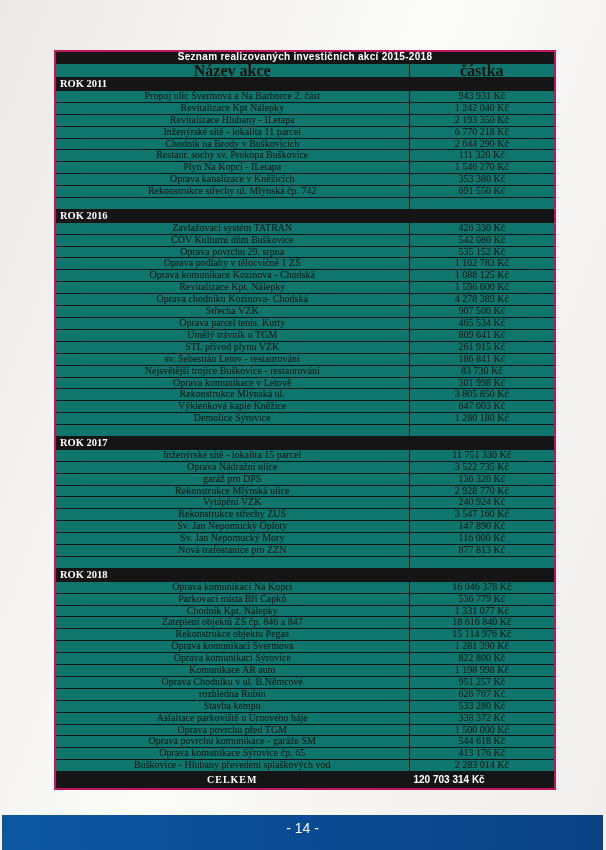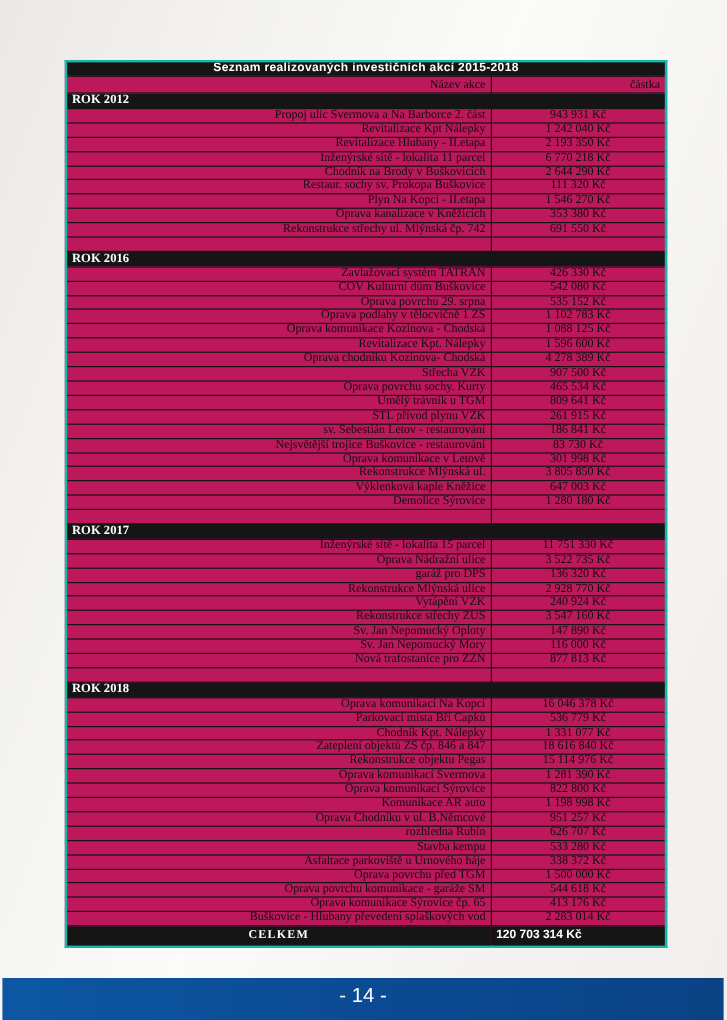--- a/index.html
+++ b/index.html
@@ -18,22 +18,22 @@
     width: 606px;
     height: 850px;
   }
   .doc-table {
     position: absolute;
     left: 54px;
     top: 50px;
     width: 500px;
     table-layout: fixed;
     border-collapse: collapse;
-    background: #be185d;
-    border: 2px solid #14b8a6;
+    background: #0f766e;
+    border: 2px solid #be185d;
     color: #0e0e0e;
     padding-left: 40px;
   }
   .doc-table td, .doc-table th {
     border: 1px solid #141414;
     padding: 0 4px;
     height: 10.7px;
     line-height: 10.9px;
     font-size: 10px;
     white-space: nowrap;
@@ -44,36 +44,36 @@
     color: #ffffff;
     font-family: "Liberation Sans", sans-serif;
     font-weight: bold;
     font-size: 10.5px;
     height: 16px;
     line-height: 16px;
     text-align: center;
     letter-spacing: 0.3px;
   }
   .col-header th {
-    font-weight: normal;
-    text-align: right;
-    font-size: 10px;
+    font-weight: bold;
+    text-align: center;
+    font-size: 16px;
     height: 13px;
     line-height: 13px;
   }
   .section-bar td {
     background: #151515;
     color: #ffffff;
     font-weight: bold;
     font-size: 10.5px;
     height: 12px;
     line-height: 12px;
     text-align: left;
   }
-  .row-name { text-align: right; }
+  .row-name { text-align: center; }
   .row-amount { text-align: center; }
   .spacer-row td { height: 10.7px; }
   .total-row td {
     background: #151515;
     color: #ffffff;
     height: 16px;
     line-height: 16px;
   }
   .total-label {
     font-weight: bold;
@@ -89,21 +89,21 @@
   }
   .footer-bar {
     position: absolute;
     left: 2px;
     right: 3px;
     top: 815px;
     height: 35px;
     background: linear-gradient(90deg, #0d57a2 0%, #0b4c95 45%, #0a4284 100%);
     color: #ffffff;
     font-family: "Liberation Sans", sans-serif;
-    font-size: 17px;
+    font-size: 14px;
     text-align: center;
   }
   .footer-bar span {
     display: inline-block;
     margin-top: 5px;
   }
 </style>
 </head>
 <body>
 
@@ -118,21 +118,21 @@
       <tr>
         <th colspan="2" class="title-bar">Seznam realizovaných investičních akcí 2015-2018</th>
       </tr>
       <tr class="col-header">
         <th>Název akce</th>
         <th>částka</th>
       </tr>
     </thead>
     <tbody id="table-body">
         <tr class="section-bar">
-          <td colspan="2">ROK 2012</td>
+          <td colspan="2">ROK 2011</td>
         </tr>
         <tr>
           <td class="row-name">Propoj ulic Švermova a Na Barborce 2. část</td>
           <td class="row-amount">943 931 Kč</td>
         </tr>
         <tr>
           <td class="row-name">Revitalizace Kpt Nálepky</td>
           <td class="row-amount">1 242 040 Kč</td>
         </tr>
         <tr>
@@ -196,21 +196,21 @@
         </tr>
         <tr>
           <td class="row-name">Oprava chodníku Kozinova- Chodská</td>
           <td class="row-amount">4 278 389 Kč</td>
         </tr>
         <tr>
           <td class="row-name">Střecha VZK</td>
           <td class="row-amount">907 500 Kč</td>
         </tr>
         <tr>
-          <td class="row-name">Oprava povrchu sochy. Kurty</td>
+          <td class="row-name">Oprava parcel tenis. Kurty</td>
           <td class="row-amount">465 534 Kč</td>
         </tr>
         <tr>
           <td class="row-name">Umělý trávník u TGM</td>
           <td class="row-amount">809 641 Kč</td>
         </tr>
         <tr>
           <td class="row-name">STL přívod plynu VZK</td>
           <td class="row-amount">261 915 Kč</td>
         </tr>

